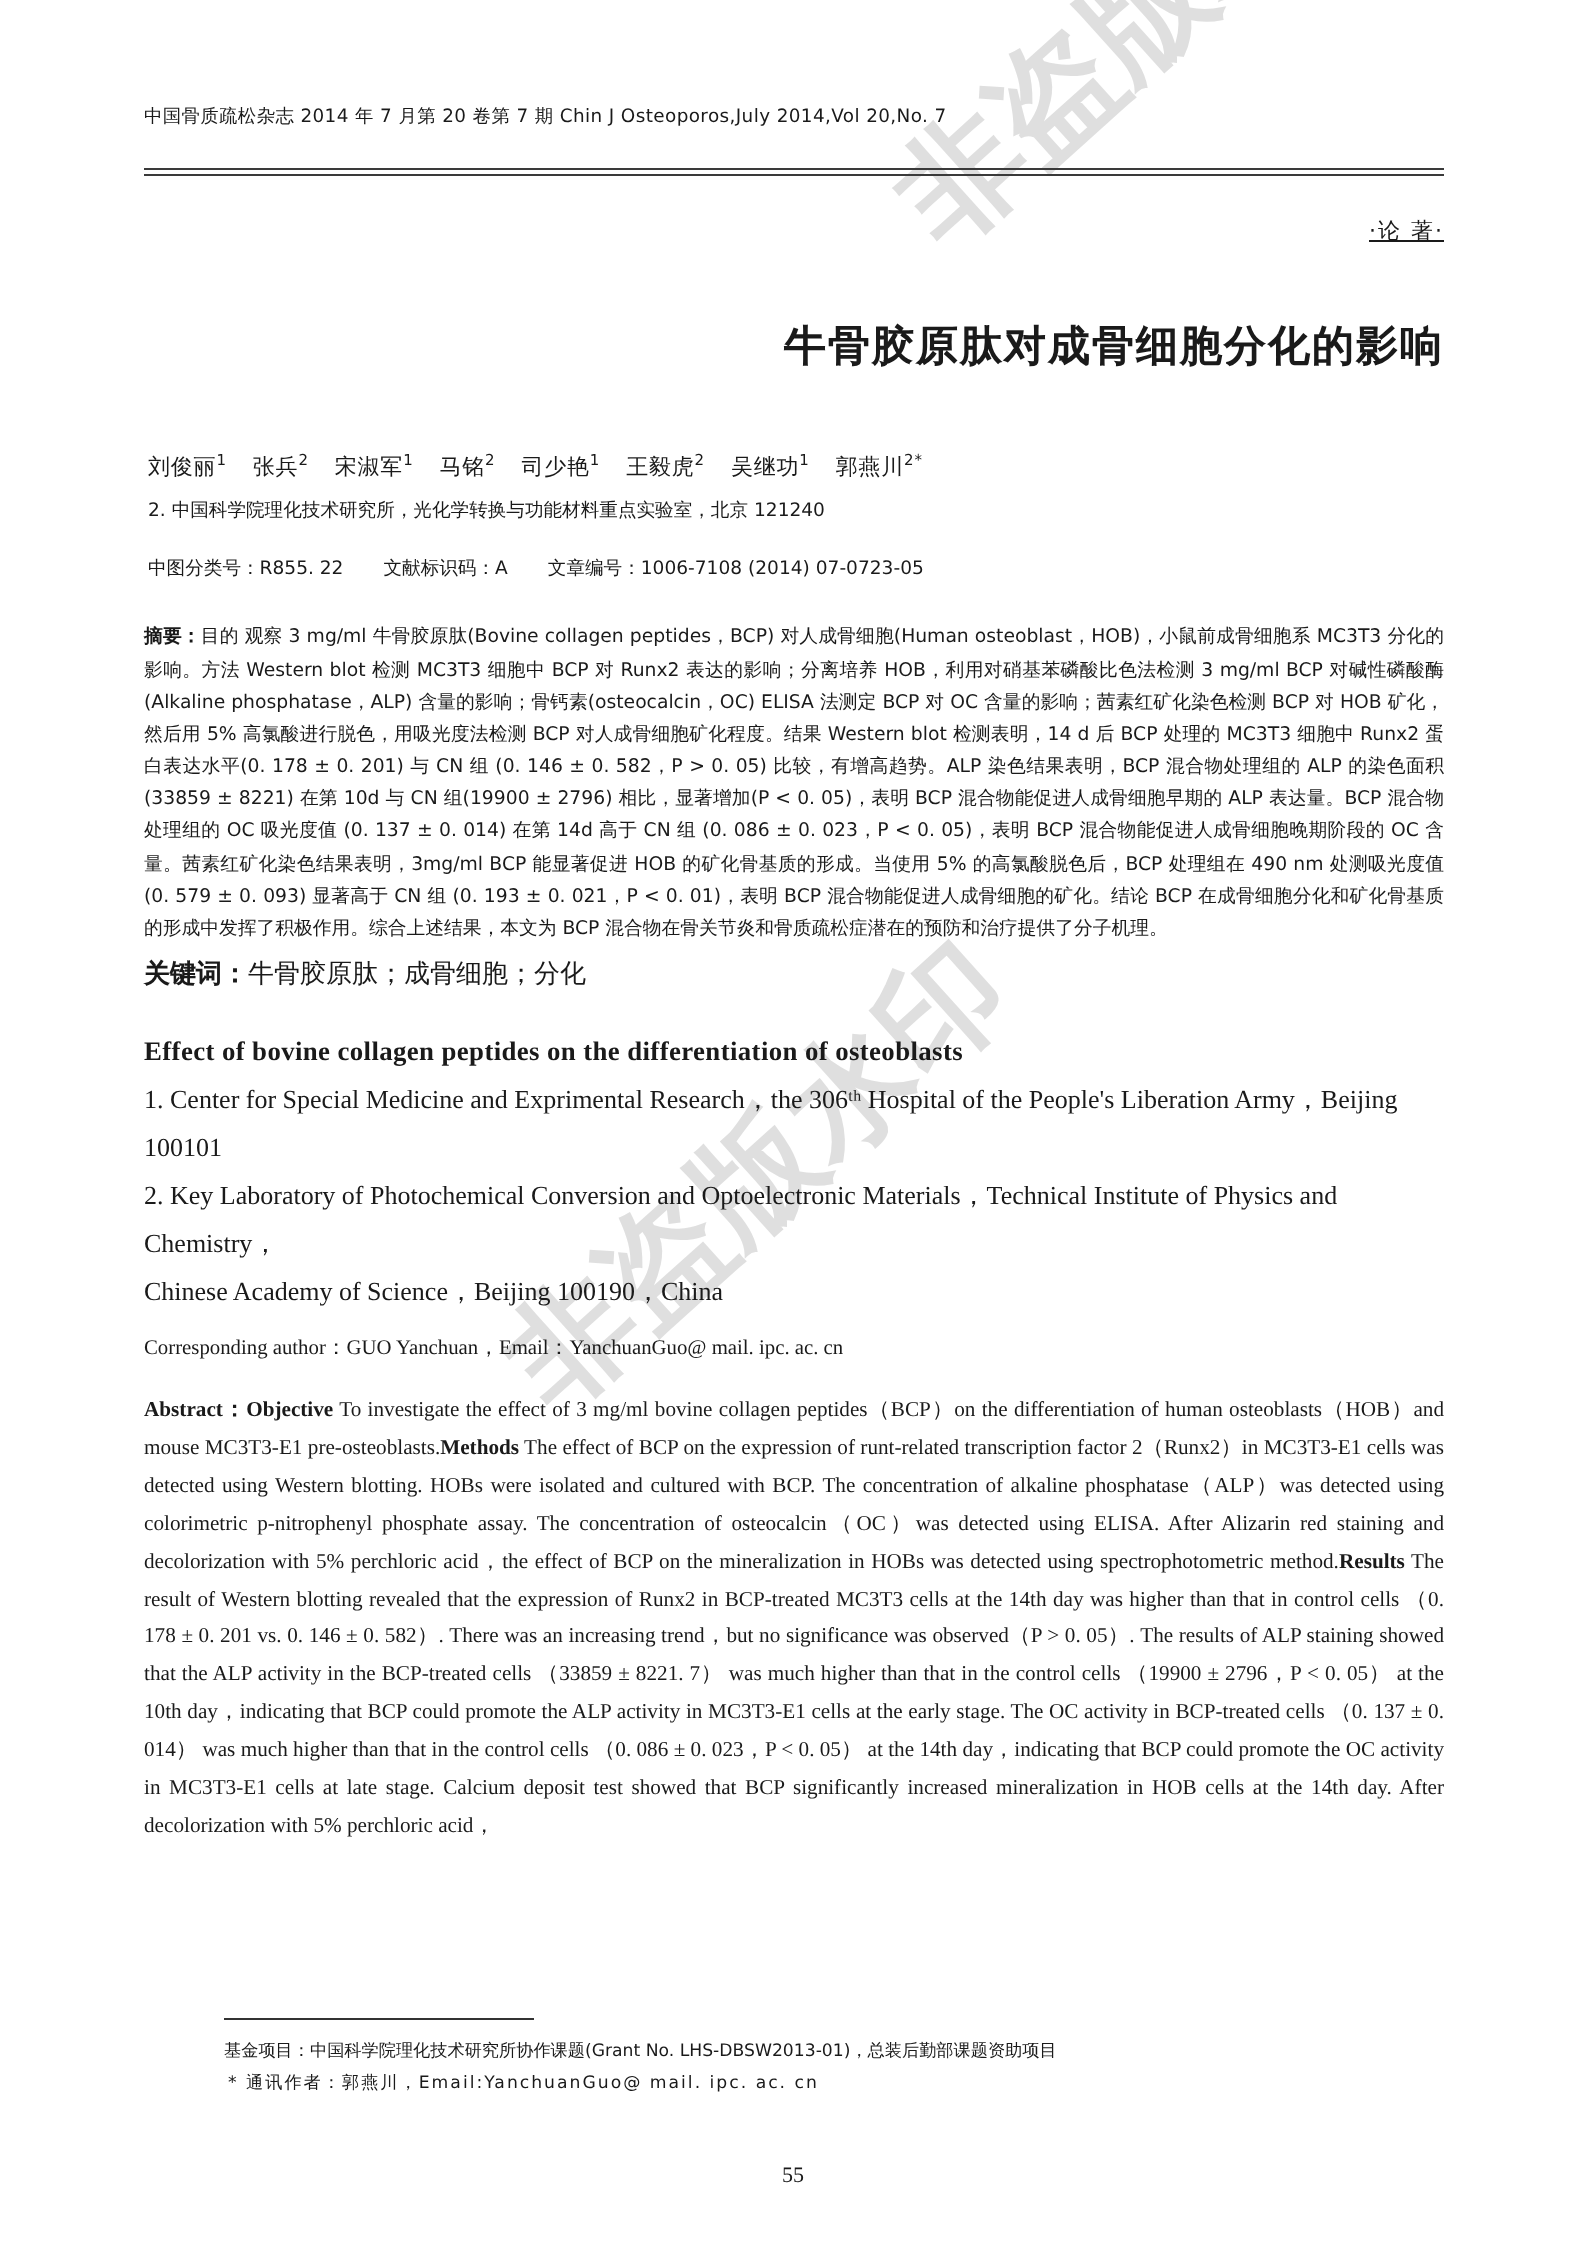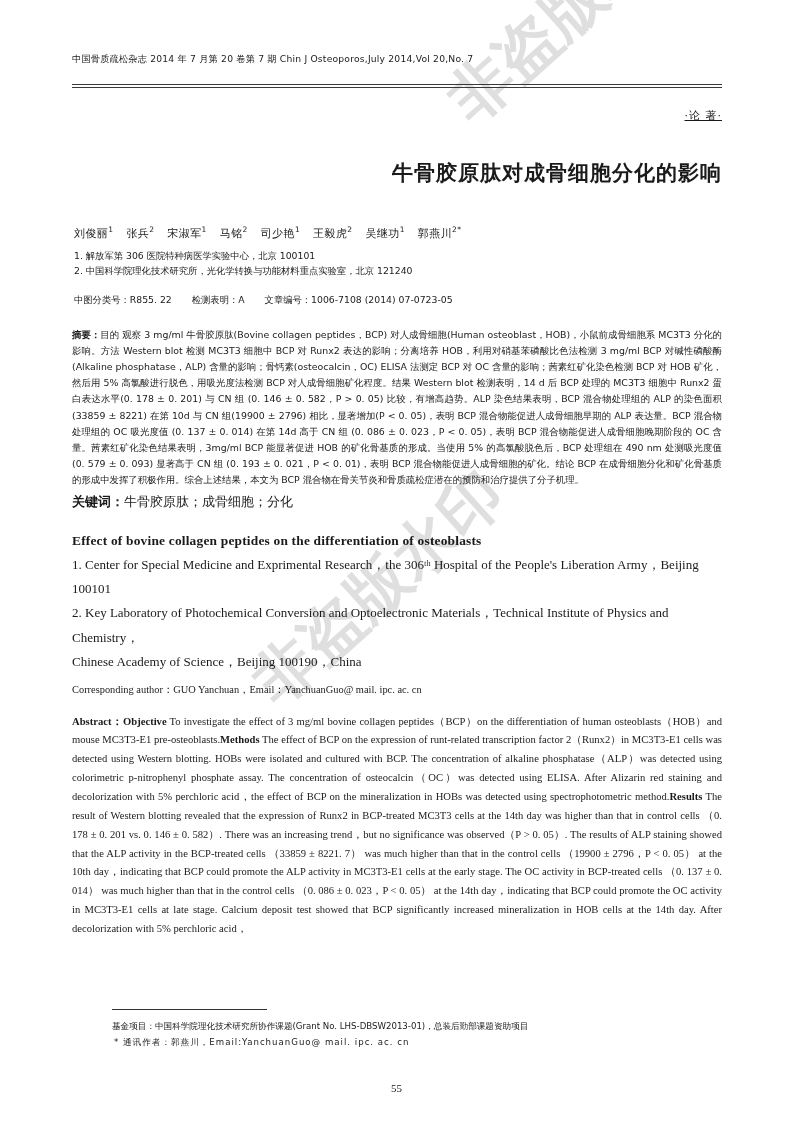--- a/index.html
+++ b/index.html
@@ -207,26 +207,25 @@
 
     <div class="sect-mark">·论 著·</div>
 
     <div class="cn-title">牛骨胶原肽对成骨细胞分化的影响</div>
 
     <div class="cn-authors">
       <span><span>刘俊丽</span><sup>1</sup></span><span class="sep"></span><span><span>张兵</span><sup>2</sup></span><span class="sep"></span><span><span>宋淑军</span><sup>1</sup></span><span class="sep"></span><span><span>马铭</span><sup>2</sup></span><span class="sep"></span><span><span>司少艳</span><sup>1</sup></span><span class="sep"></span><span><span>王毅虎</span><sup>2</sup></span><span class="sep"></span><span><span>吴继功</span><sup>1</sup></span><span class="sep"></span><span><span>郭燕川</span><sup>2*</sup></span>
     </div>
 
     <div class="cn-affil">
-      <div>1. 解放军第 306 医院特种病医学实验中心，北京    100101</div>
       <div>2. 中国科学院理化技术研究所，光化学转换与功能材料重点实验室，北京    121240</div>
     </div>
 
     <div class="cn-class">
-      <span>中图分类号：R855. 22</span><span>检测表明：A</span><span>文章编号：1006-7108 (2014) 07-0723-05</span>
+      <span>中图分类号：R855. 22</span><span>文献标识码：A</span><span>文章编号：1006-7108 (2014) 07-0723-05</span>
     </div>
 
     <div class="cn-abs"><b>摘要：</b><span>目的  观察 3 mg/ml 牛骨胶原肽(Bovine collagen peptides，BCP) 对人成骨细胞(Human osteoblast，HOB)，小鼠前成骨细胞系 MC3T3 分化的影响。方法  Western blot 检测 MC3T3 细胞中 BCP 对 Runx2 表达的影响；分离培养 HOB，利用对硝基苯磷酸比色法检测 3 mg/ml BCP 对碱性磷酸酶 (Alkaline phosphatase，ALP) 含量的影响；骨钙素(osteocalcin，OC) ELISA 法测定 BCP 对 OC 含量的影响；茜素红矿化染色检测 BCP 对 HOB 矿化，然后用 5% 高氯酸进行脱色，用吸光度法检测 BCP 对人成骨细胞矿化程度。结果  Western blot 检测表明，14 d 后 BCP 处理的 MC3T3 细胞中 Runx2 蛋白表达水平(0. 178 ± 0. 201) 与 CN 组 (0. 146 ± 0. 582，P &gt; 0. 05) 比较，有增高趋势。ALP 染色结果表明，BCP 混合物处理组的 ALP 的染色面积(33859 ± 8221) 在第 10d 与 CN 组(19900 ± 2796) 相比，显著增加(P &lt; 0. 05)，表明 BCP 混合物能促进人成骨细胞早期的 ALP 表达量。BCP 混合物处理组的 OC 吸光度值 (0. 137 ± 0. 014) 在第 14d 高于 CN 组 (0. 086 ± 0. 023，P &lt; 0. 05)，表明 BCP 混合物能促进人成骨细胞晚期阶段的 OC 含量。茜素红矿化染色结果表明，3mg/ml BCP 能显著促进 HOB 的矿化骨基质的形成。当使用 5% 的高氯酸脱色后，BCP 处理组在 490 nm 处测吸光度值(0. 579 ± 0. 093) 显著高于 CN 组 (0. 193  ± 0. 021，P &lt; 0. 01)，表明 BCP 混合物能促进人成骨细胞的矿化。结论  BCP 在成骨细胞分化和矿化骨基质的形成中发挥了积极作用。综合上述结果，本文为 BCP 混合物在骨关节炎和骨质疏松症潜在的预防和治疗提供了分子机理。</span></div>
 
     <div class="cn-kw"><b>关键词：</b><span>牛骨胶原肽；成骨细胞；分化</span></div>
 
     <div class="en-title">Effect of bovine collagen peptides on the differentiation of osteoblasts</div>
     <div class="en-affil">
       <div>1. Center for Special Medicine and Exprimental Research，the 306ᵗʰ Hospital of the People's Liberation Army，Beijing 100101</div>
       <div>2. Key Laboratory of Photochemical Conversion and Optoelectronic Materials，Technical Institute of Physics and Chemistry，</div>

